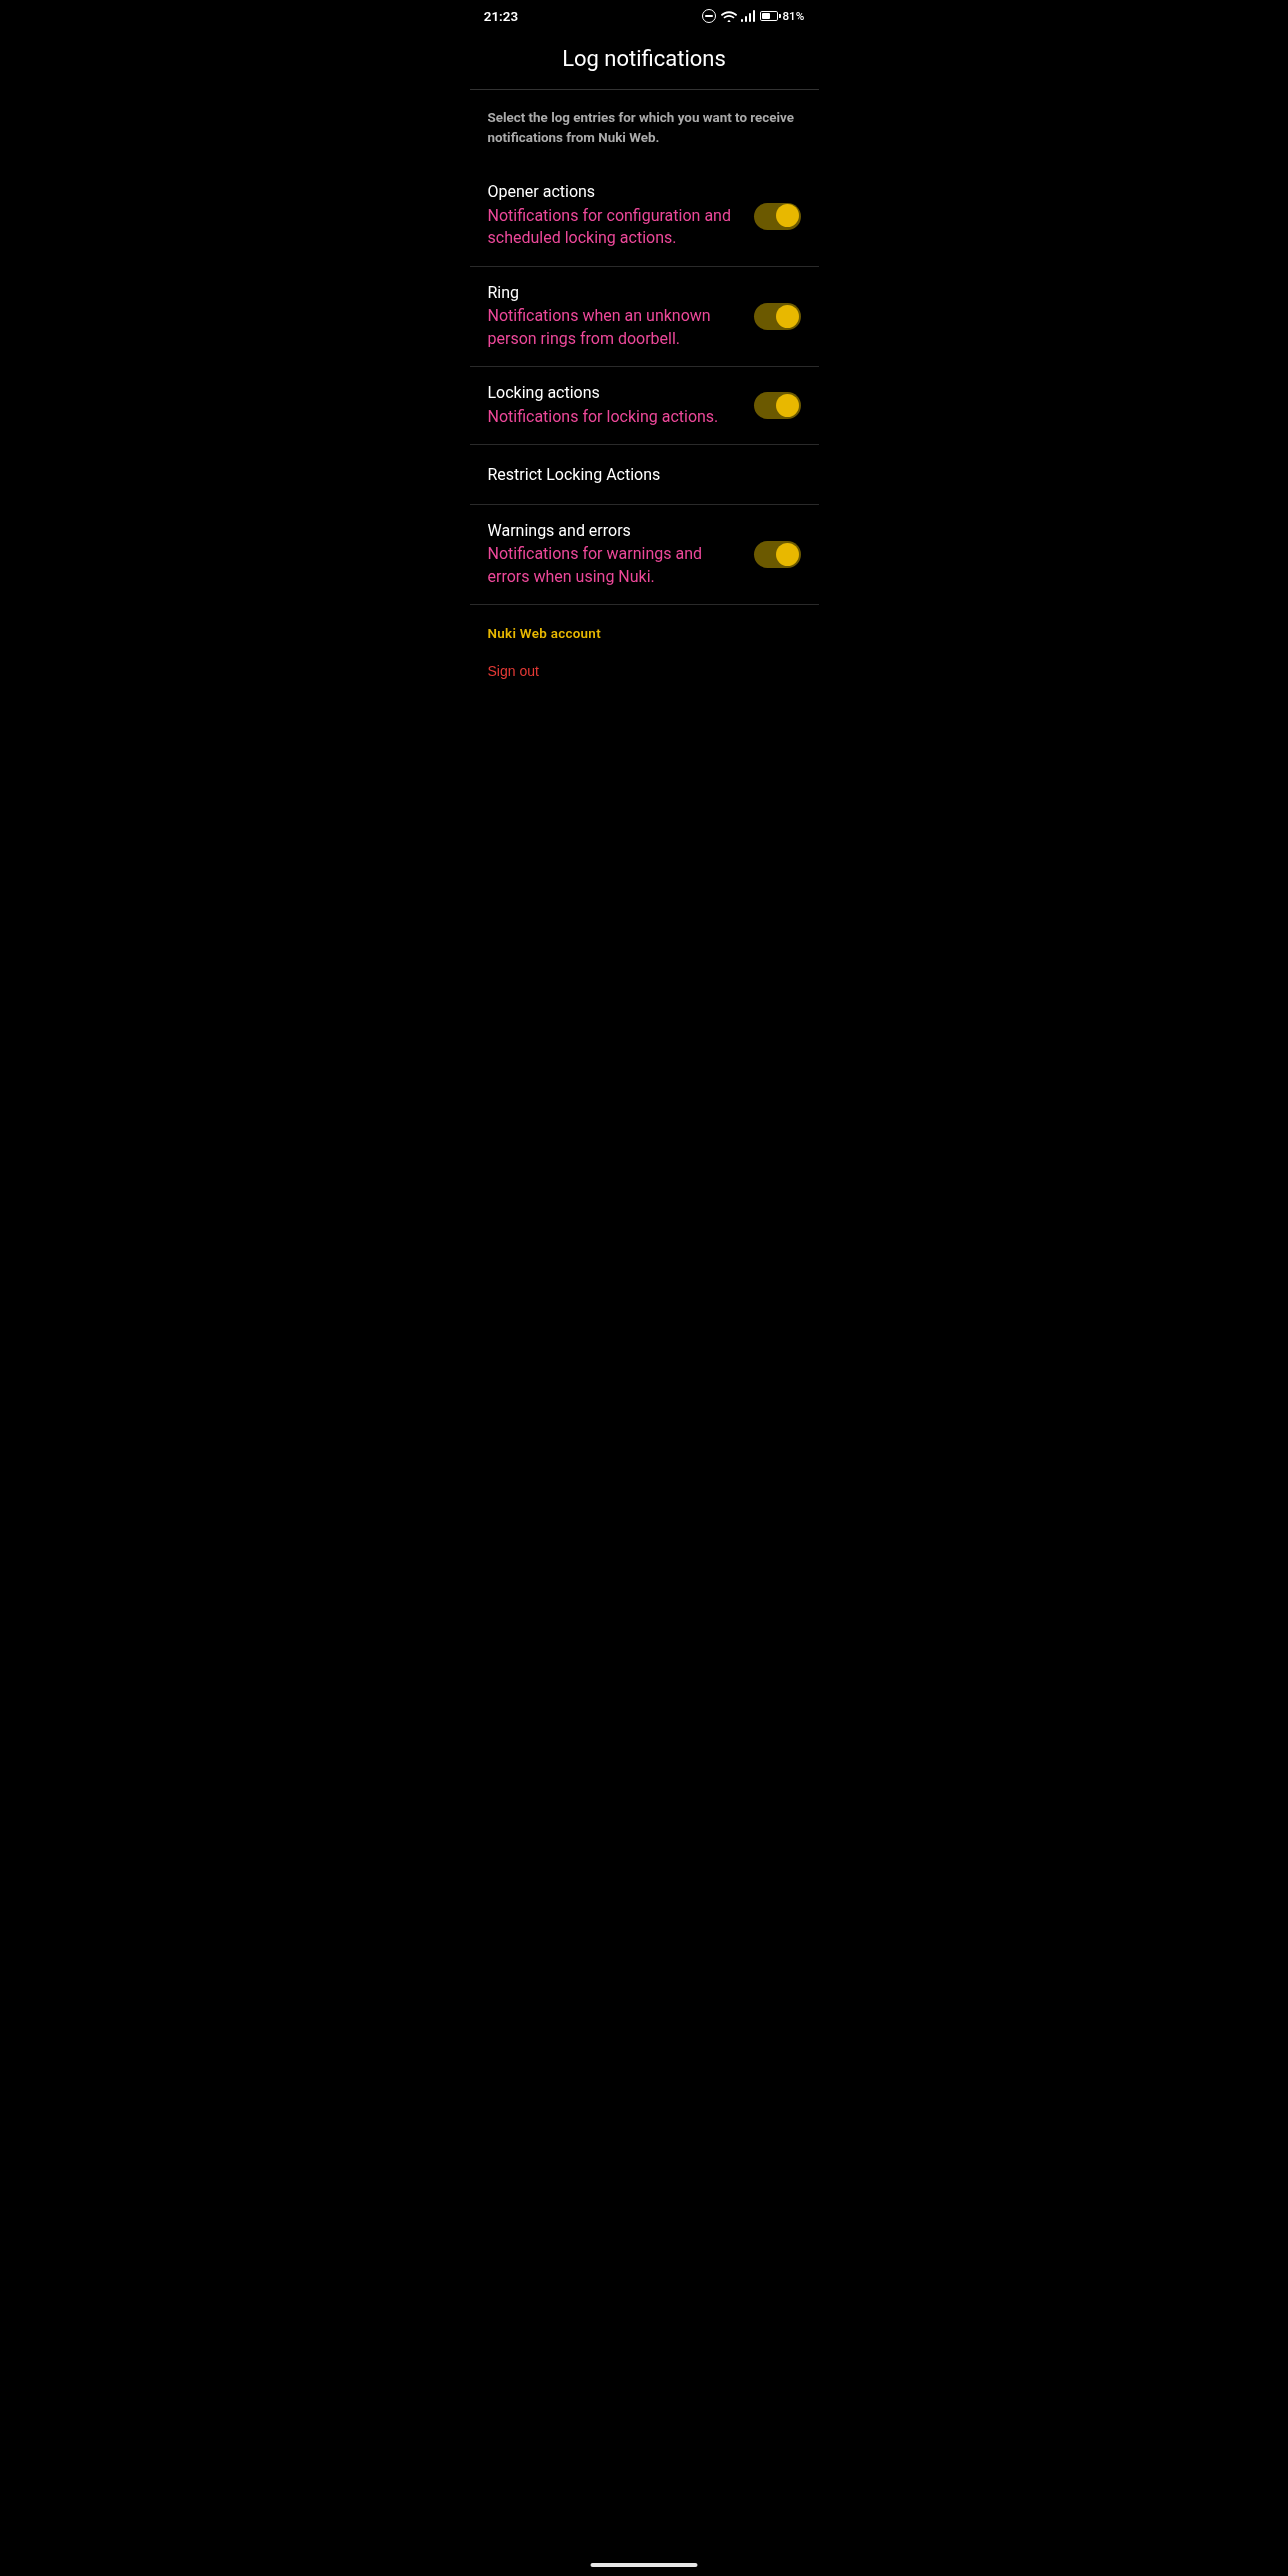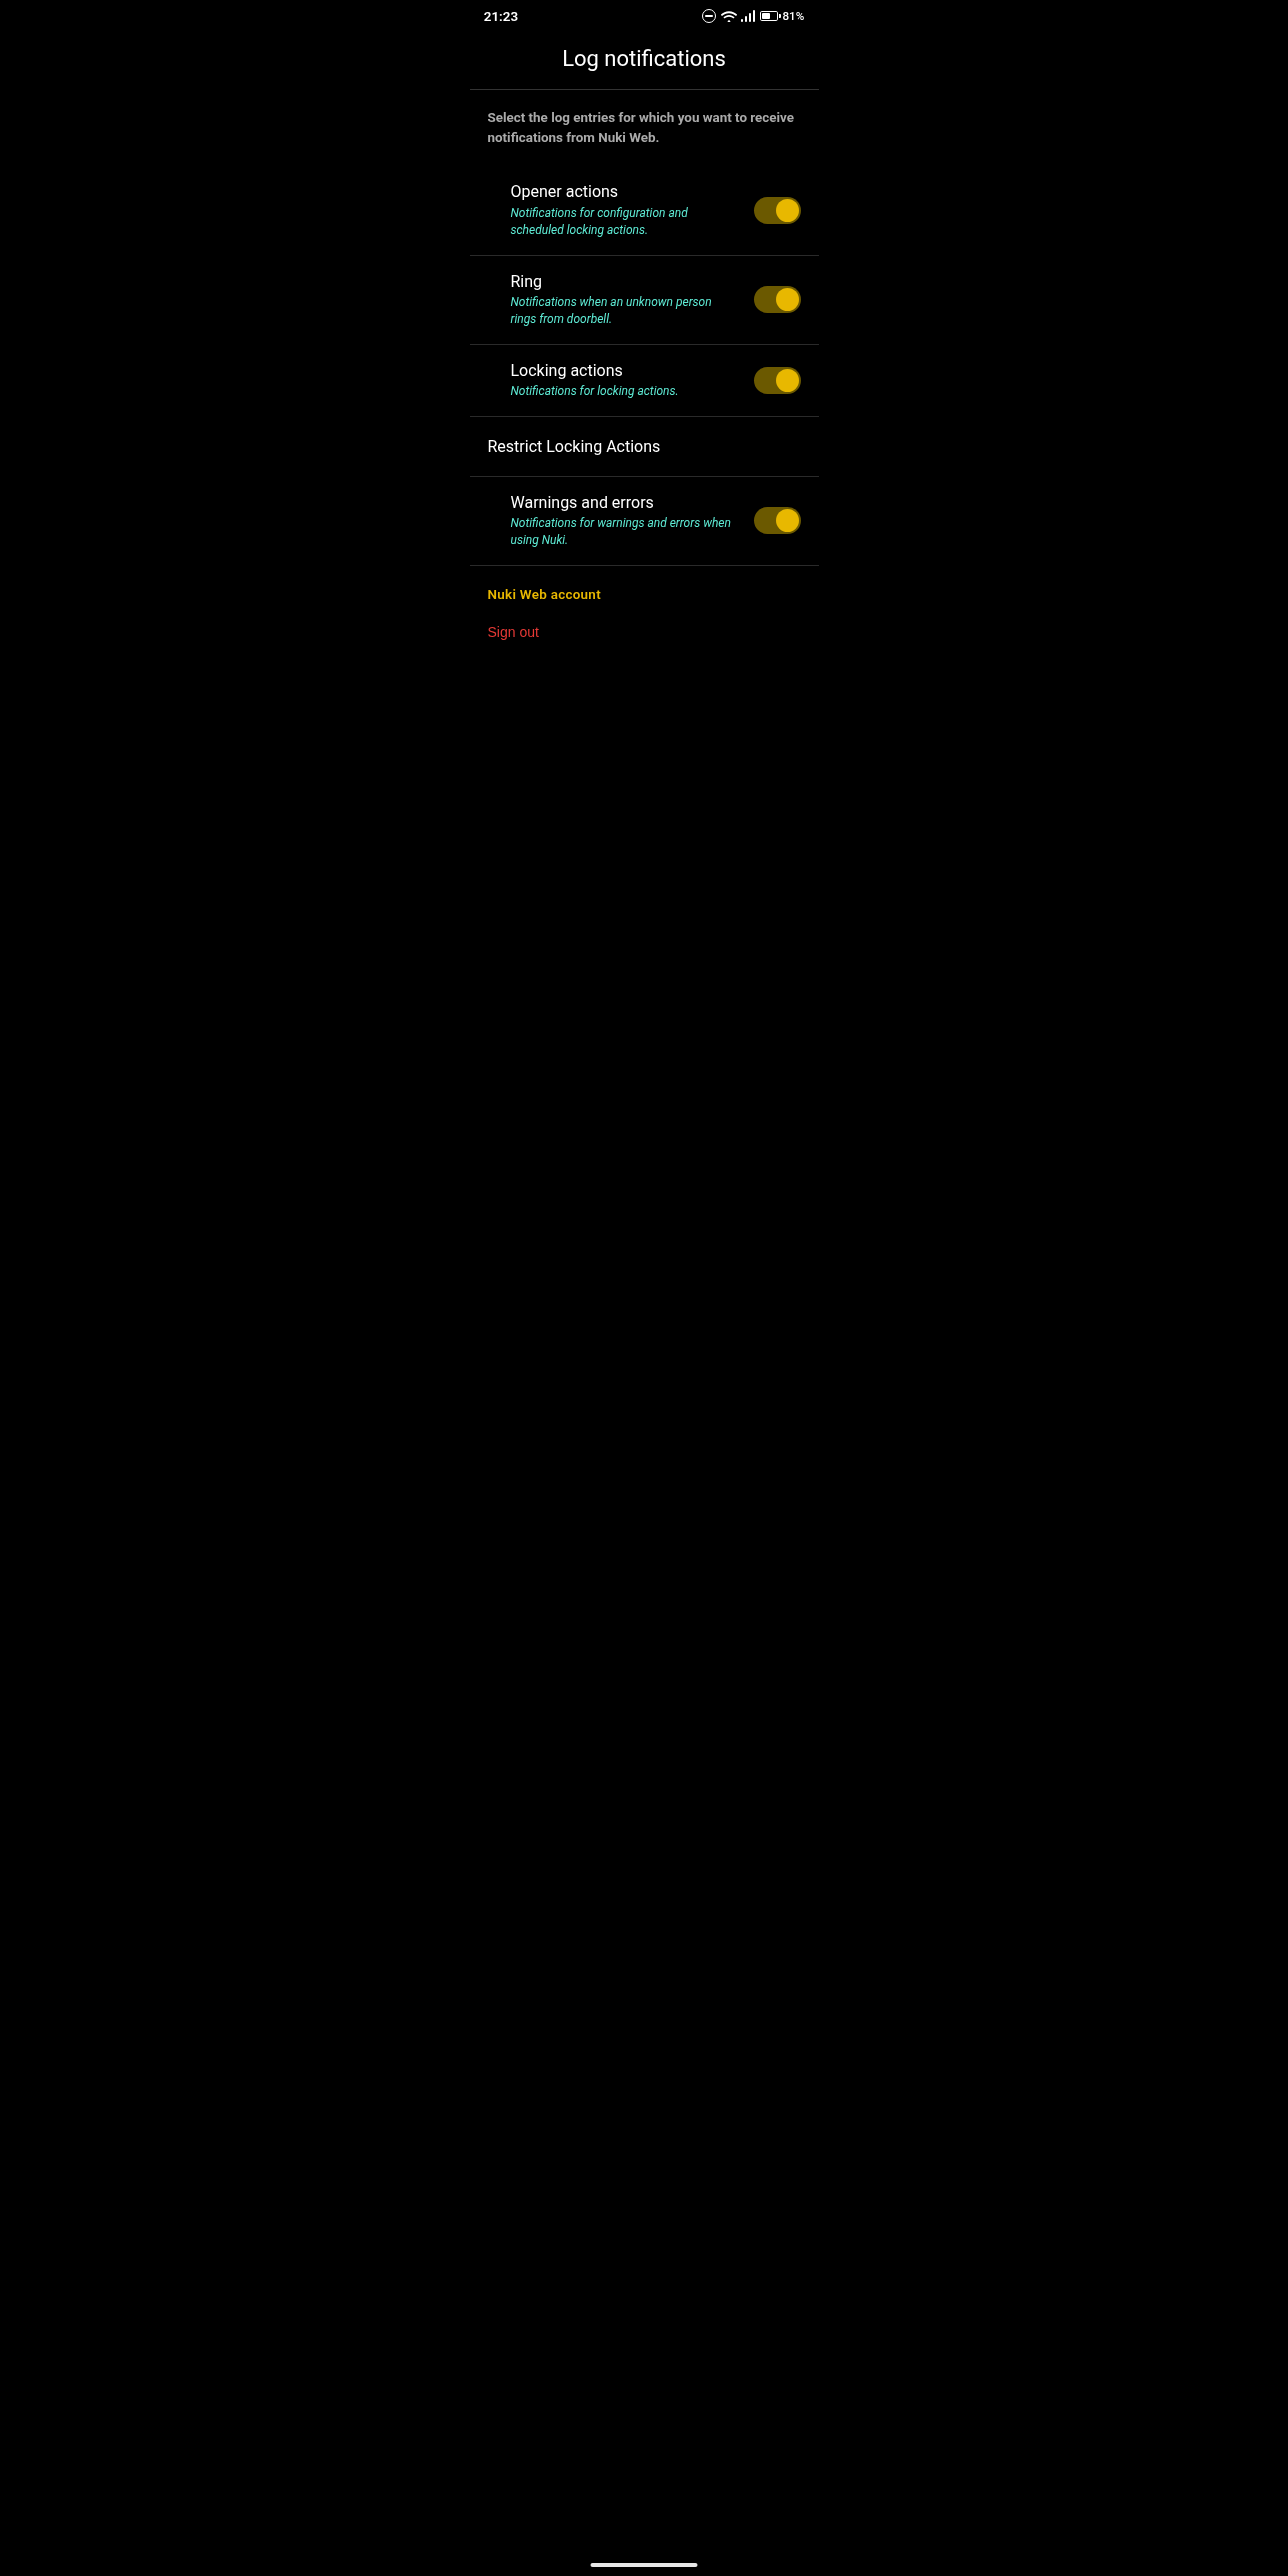--- a/index.html
+++ b/index.html
@@ -78,35 +78,33 @@
       display: flex;
       align-items: center;
       justify-content: space-between;
       padding: 16px 18px;
       border-bottom: 0.9px solid #2a2a2a;
     }
 
     .settings-item-content {
       flex: 1;
       padding-right: 18px;
-      margin-left: 23px;
     }
 
     .settings-item-title {
       font-size: 16px;
       font-weight: 400;
       color: #fff;
       margin-bottom: 3.6px;
     }
 
     .settings-item-desc {
-      font-size: 12px;
-      color: #5eead4;
+      font-size: 16px;
+      color: #ec4899;
       line-height: 1.4;
-      font-style: italic;
     }
 
     
     .toggle {
       position: relative;
       width: 47px;
       height: 27px;
       flex-shrink: 0;
       cursor: pointer;
     }

